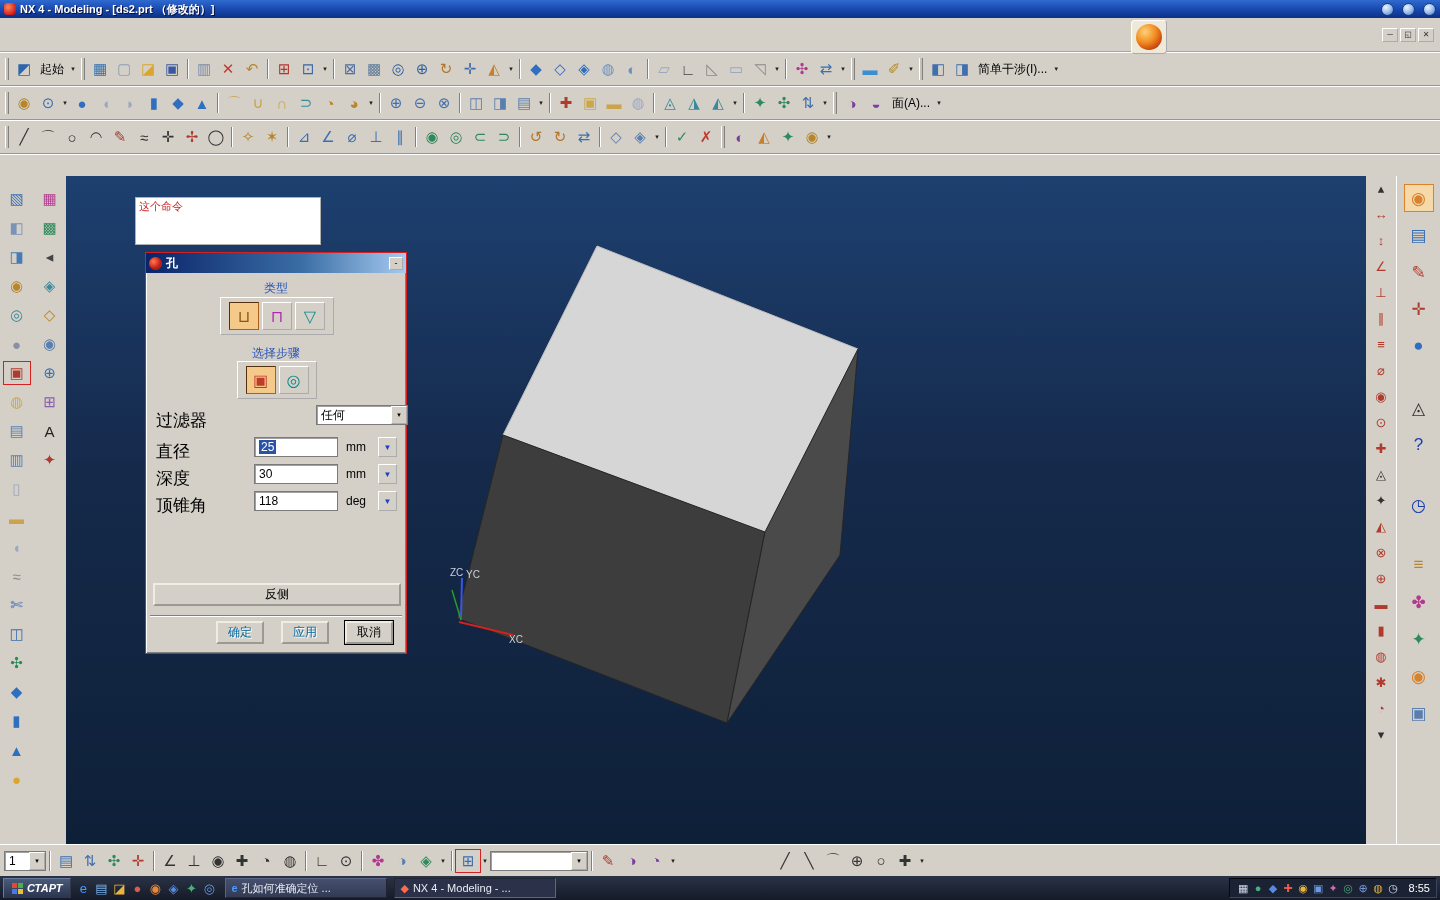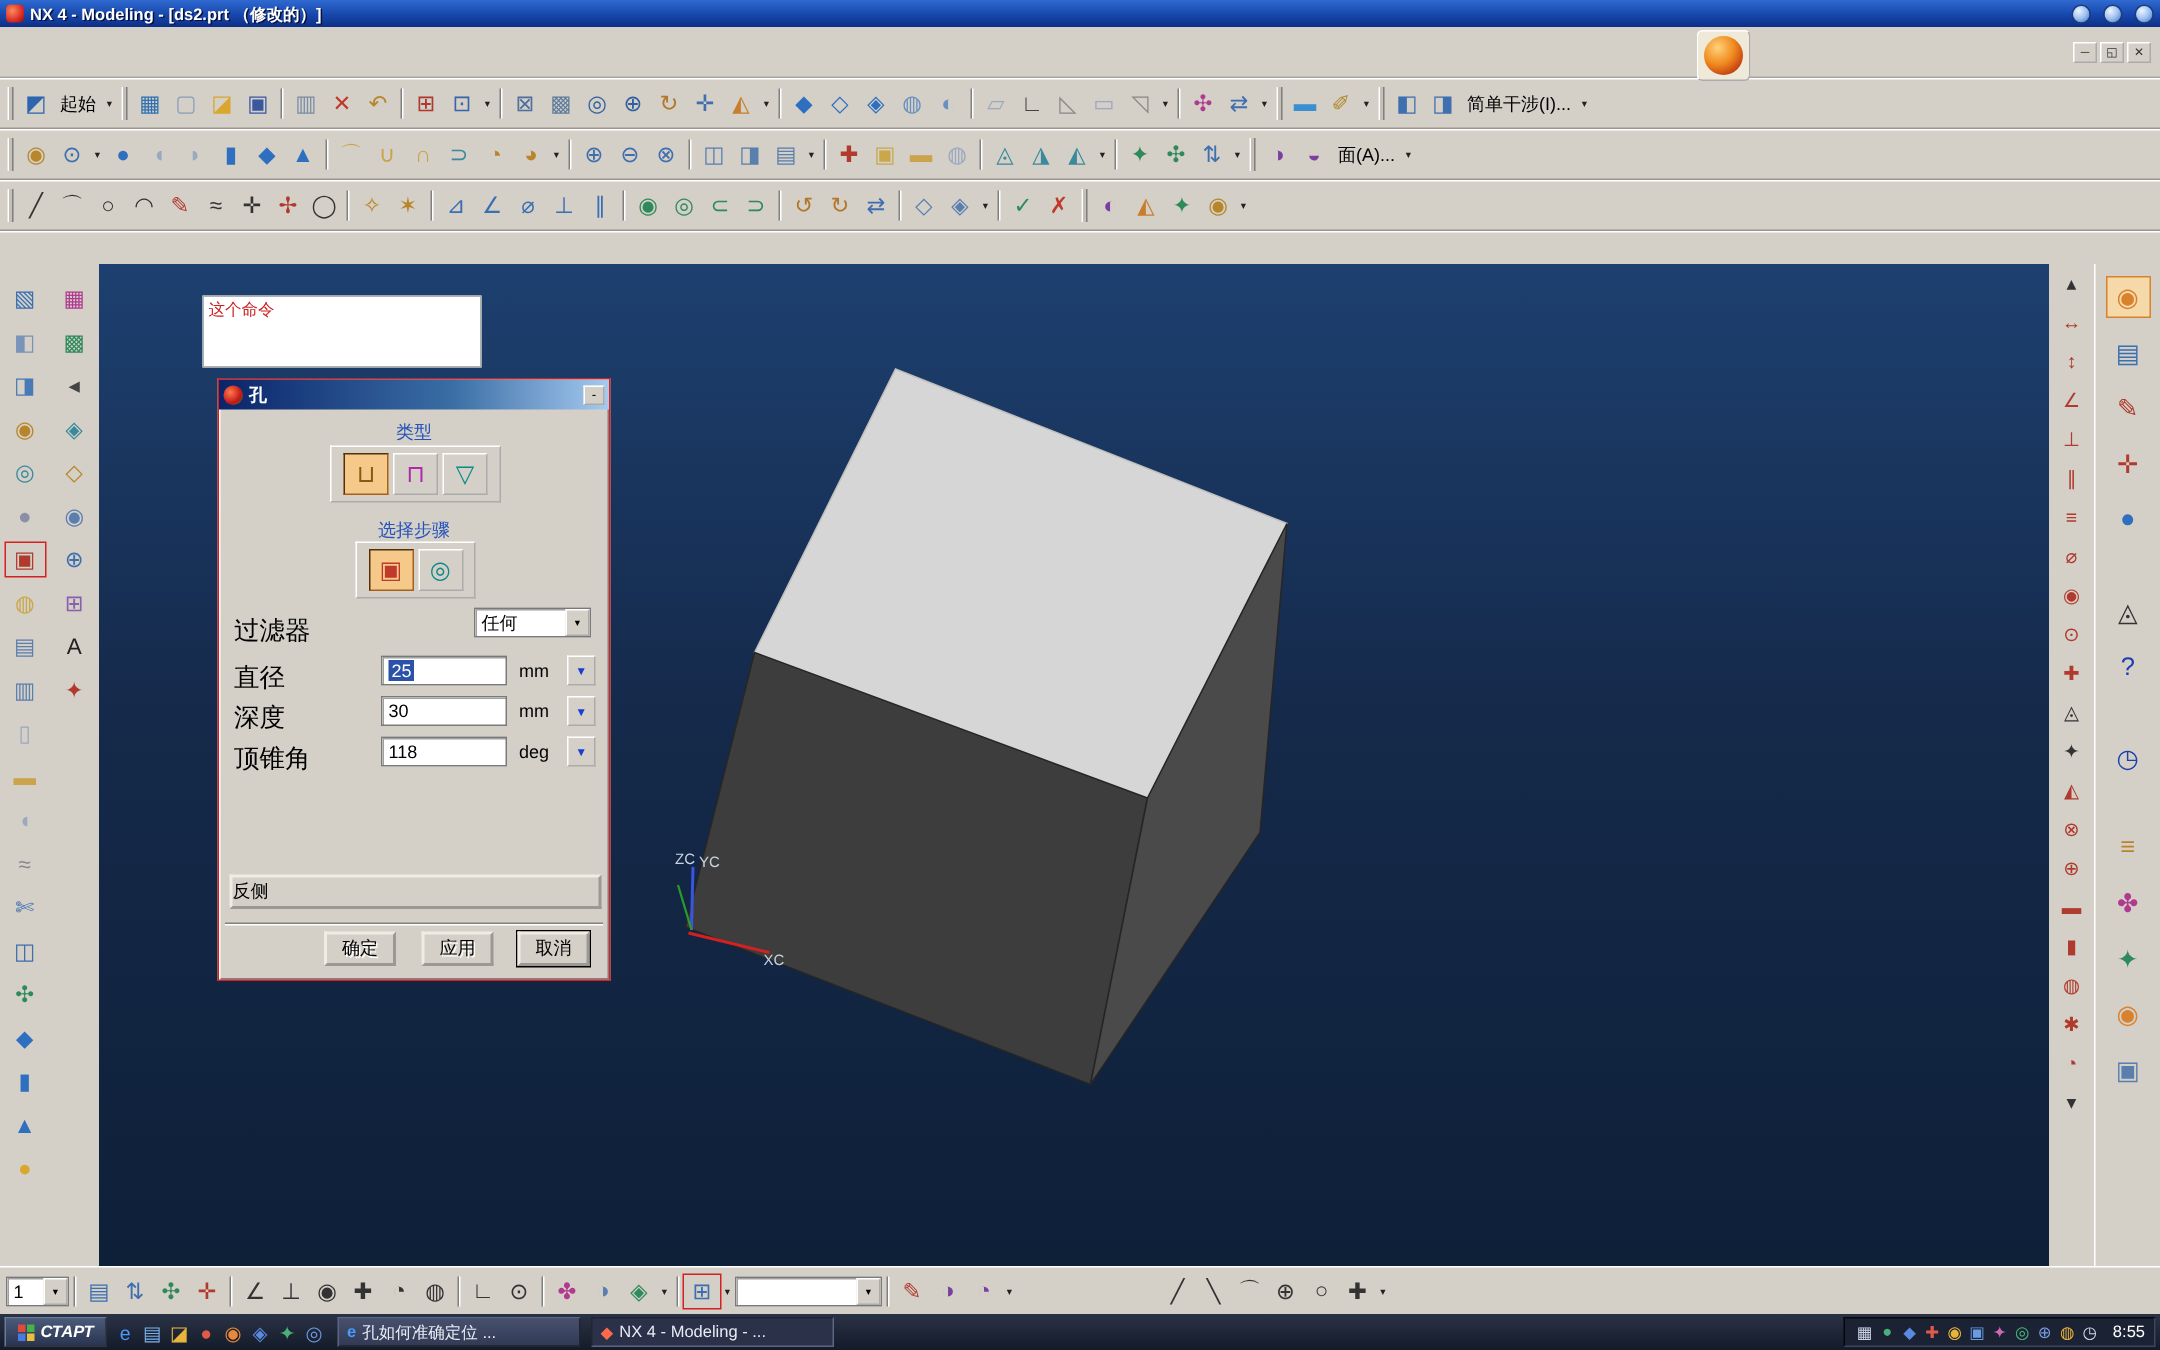--- a/index.html
+++ b/index.html
@@ -84,25 +84,25 @@
   .combo .val { flex:1; padding:0 4px; font-size:12px; overflow:hidden; white-space:nowrap; }
   .combo .cbtn { width:16px; height:100%; background:#d4d0c8; border:1px outset #fff; display:flex; align-items:center; justify-content:center; font-size:7px; flex:0 0 auto; }
   .frow { position:absolute; left:0; width:100%; height:20px; }
   .finput { position:absolute; left:108px; width:84px; height:20px; background:#fff; border:1px solid #7a7a7a;
     box-shadow:inset 1px 1px 0 #a0a0a0; font-size:12px; padding:2px 4px; }
   .sel-text { background:#2a52a8; color:#fff; padding:0 2px; }
   .funit { position:absolute; left:200px; top:3px; font-size:12px; }
   .fspin { position:absolute; left:232px; top:0; width:19px; height:20px; background:#d4d0c8; border:1px outset #fff;
     color:#1a3fd0; font-size:8px; display:flex; align-items:center; justify-content:center; }
   .dlg-wbtn { position:absolute; left:7px; top:330px; width:248px; height:23px; background:#d4d0c8;
-    border:2px outset #efece4; font-size:12px; text-align:left; line-height:19px; }
+    border:2px outset #efece4; font-size:12px; text-align:center; line-height:19px; }
   .dlg-line { position:absolute; left:4px; right:4px; top:362px; border-top:1px solid #808080; border-bottom:1px solid #fff; }
   .dbtn { position:absolute; top:368px; width:48px; height:23px; background:#d4d0c8; border:2px outset #efece4;
     font-size:12px; text-align:center; line-height:19px; }
-  .dbtn.disabled { color:#000000; text-shadow:1px 1px 0 #fff; }
+  .dbtn.disabled { color:#0369a1; text-shadow:1px 1px 0 #fff; }
   .dbtn.default { box-shadow:0 0 0 1px #000; }
 
   
   .brow { position:absolute; top:844px; left:0; width:1440px; height:32px; background:#d4d0c8;
     display:flex; align-items:center; padding-left:4px; border-top:1px solid #fff; }
   .hgroup { display:flex; align-items:center; }
   .combo.small { width:42px; } .combo.wide { width:98px; }
 
   
   .taskbar { position:absolute; top:876px; left:0; width:1440px; height:24px;
@@ -363,21 +363,21 @@
         <span class="ticon" style="color: rgb(15, 138, 138);">▽</span>
       </div>
 
     <div class="dlg-sec" style="top:92px">选择步骤</div>
     <div class="ibox" style="left:91px; top:108px; width:80px; height:38px;">
         <span class="ticon tsel" style="color: rgb(192, 57, 43);">▣</span>
         <span class="ticon" style="color: rgb(15, 138, 138);">◎</span>
       </div>
 
     <span class="flabel" style="top:156px">过滤器</span>
-    <div class="combo" style="position:absolute; left:170px; top:152px; width:78px;">
+    <div class="combo" style="position:absolute; left:170px; top:152px; width:92px;">
       <span class="val">任何</span>
       <span class="cbtn">▾</span>
     </div>
 
     <div class="frow" style="top:184px">
       <span class="flabel" style="top:3px">直径</span>
       <div class="finput"><span class="sel-text">25</span></div>
       <span class="funit">mm</span>
       <span class="fspin">▼</span>
     </div>

